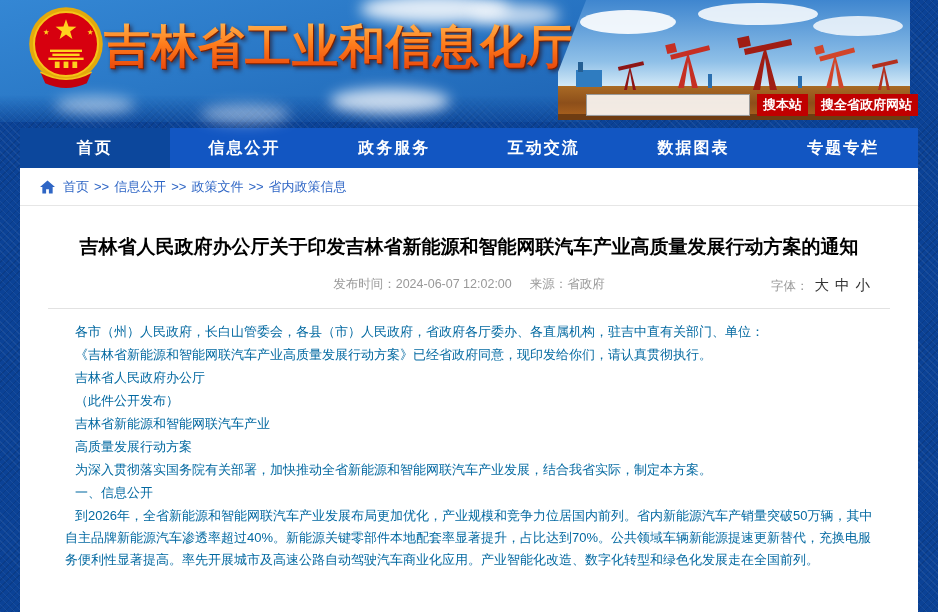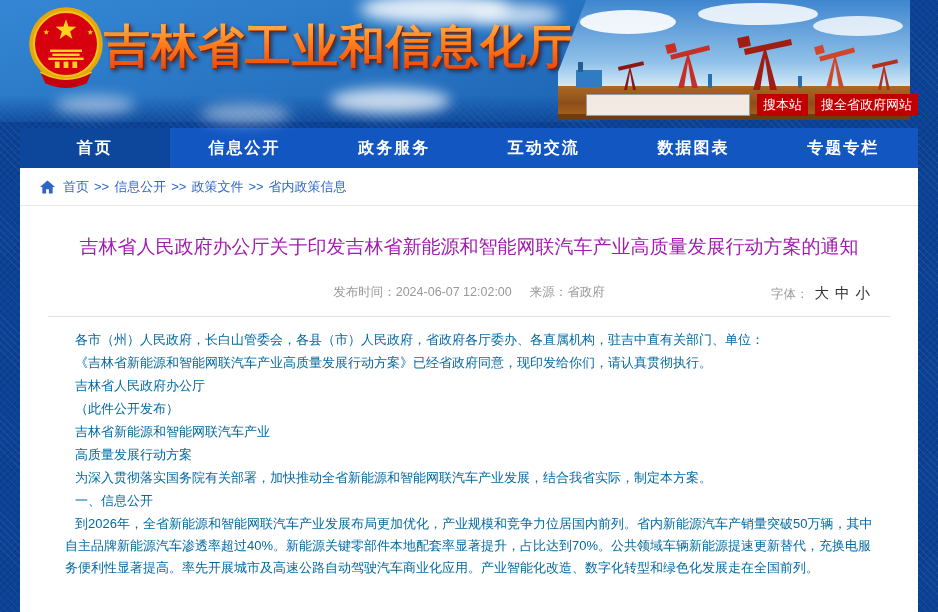--- a/index.html
+++ b/index.html
@@ -45,21 +45,21 @@
   .photo svg { width:100%; height:100%; display:block; }
 
   .search-row {
     position:absolute; left:586px; top:94px; display:flex; align-items:center; gap:7px;
   }
   .search-input {
     width:164px; height:22px; border:1px solid #9a9a9a; background:rgba(255,255,255,.88);
     font-size:12px; padding:0 5px; outline:none;
   }
   .search-btn {
-    height:22px; border:none; color:#fff; background:#c00000; font-weight:normal;
+    height:22px; border:none; color:#fff; background:#c00000; font-weight:bold;
     font-size:13px; padding:0 6px; cursor:pointer; white-space:nowrap;
     font-family:"Liberation Sans","DejaVu Sans",sans-serif;
   }
 
   
   .panel { width:898px; margin:0 auto; background:#fff; min-height:490px; }
 
   .nav { display:flex; height:40px; background:#1256c2; }
   .nav-item {
     flex:1; display:flex; align-items:center; justify-content:center;
@@ -69,23 +69,23 @@
 
   .breadcrumb {
     height:38px; display:flex; align-items:center; padding:0 20px;
     border-bottom:1px solid #e6e6e6; font-size:13px; color:#2f66c5;
   }
   .breadcrumb .home-ic { width:15px; height:14px; margin-right:8px; }
   .crumb { color:#2f66c5; cursor:pointer; text-decoration:none; }
   .crumb-sep { margin:0 5px; color:#2f66c5; }
 
   .article-title {
-    padding:28px 40px 0; text-align:center; font-size:19px; font-weight:400; color:#a21caf;
-  }
-  .meta { position:relative; margin-top:24px; height:20px; font-size:12.5px; color:#999; }
+    padding:28px 40px 0; text-align:center; font-size:19px; font-weight:700; color:#000000;
+  }
+  .meta { position:relative; margin-top:16px; height:20px; font-size:12.5px; color:#999; }
   .meta-center { text-align:center; }
   .meta-center .sep { display:inline-block; width:18px; }
   .meta-font { position:absolute; right:48px; top:0; }
   .font-size-opt { font-size:14.5px; color:#333; margin-left:6px; cursor:pointer; }
   .divider { margin:12px 28px 0; border-bottom:1px solid #e2e2e2; }
 
   .article-body { padding:12px 44px 16px 45px; }
   .article-body p {
     font-size:13px; color:#0369a1; line-height:22px; margin-bottom:1px; text-indent:10px;
   }

